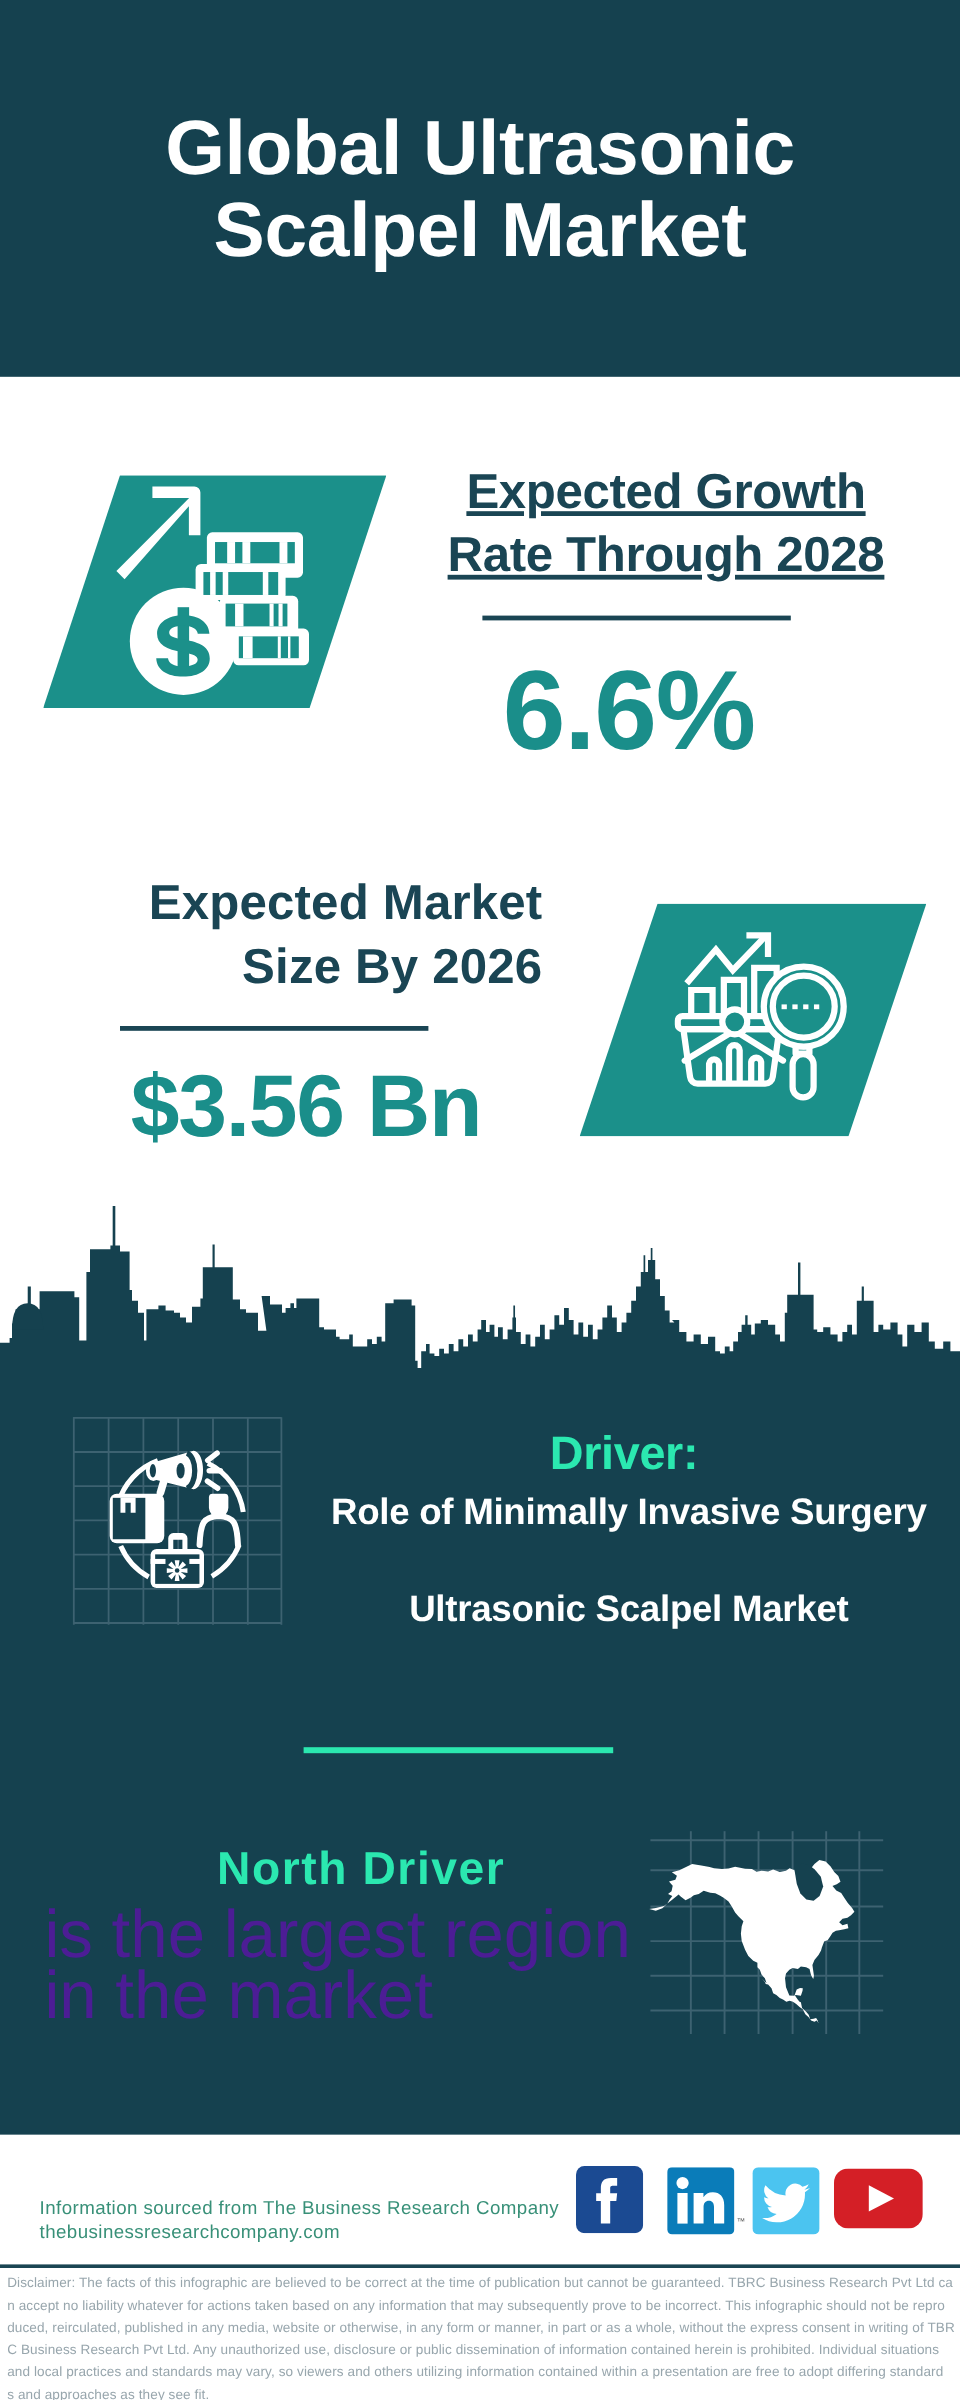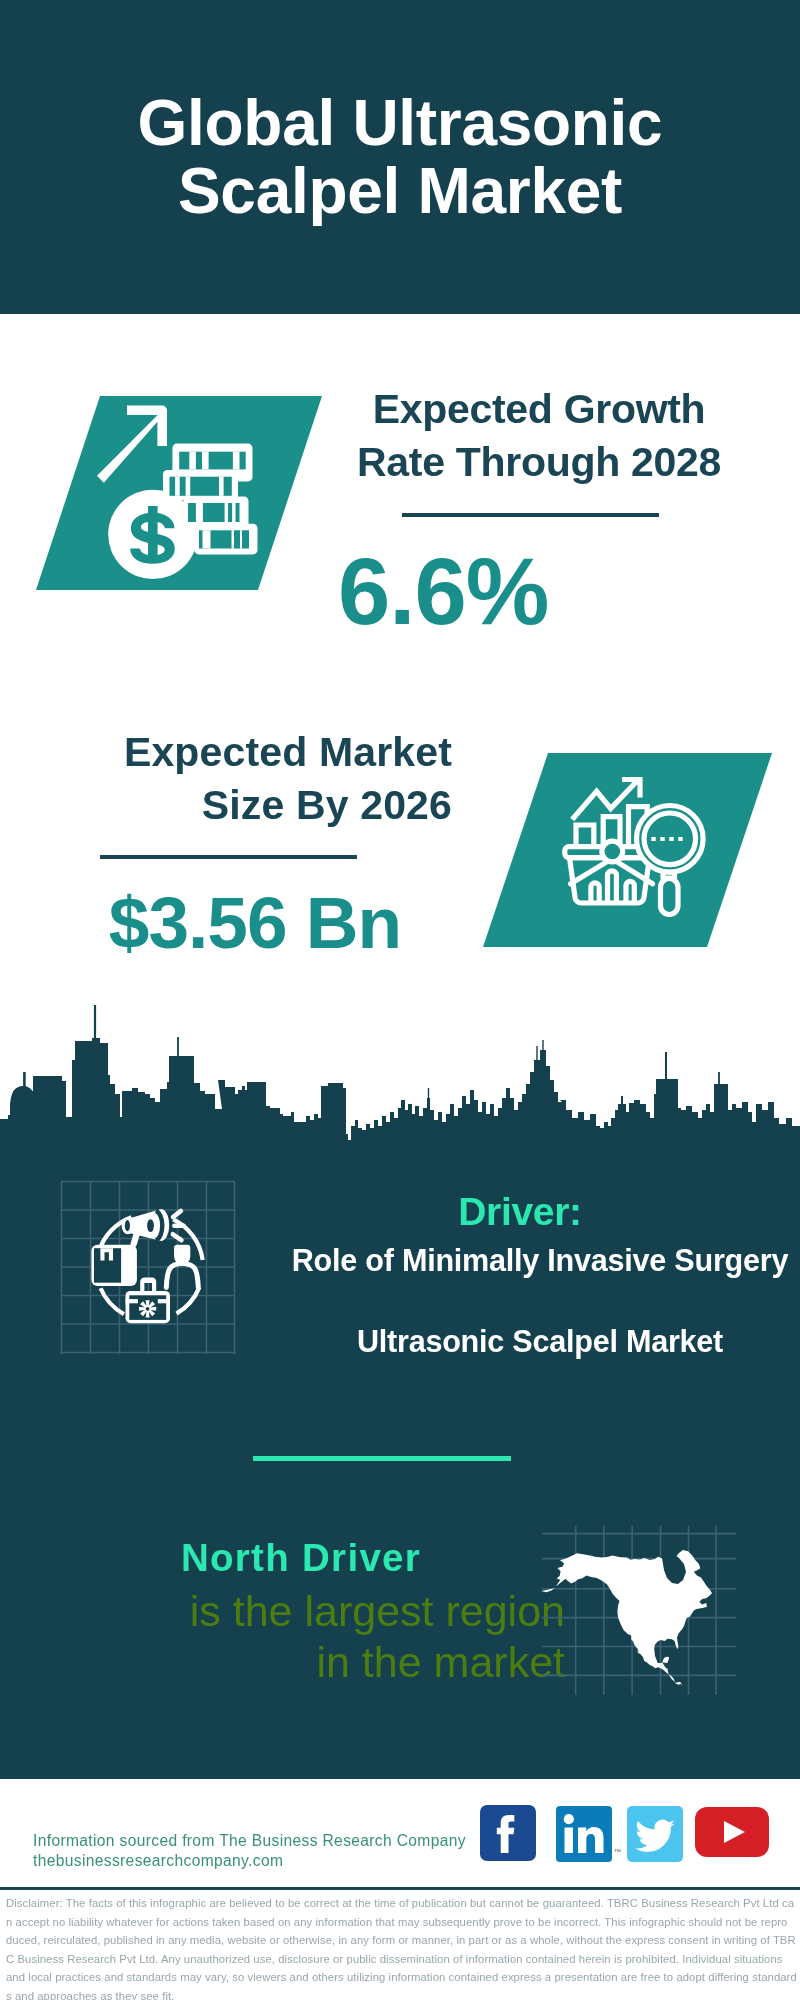--- a/index.html
+++ b/index.html
@@ -42,50 +42,50 @@
   
   .lbl {
     color:#1a4554; font-size:41px; font-weight:bold; line-height:53px;
     letter-spacing:-0.3px;
   }
   .hr-dark { height:4px; background:#1a4554; }
   .val { color:#1a8e8a; font-weight:bold; line-height:1;
          letter-spacing:-1px; }
 
   
-  .sec1-lbl { position:absolute; left:352px; top:383px; width:374px; text-align:center; }
+  .sec1-lbl { position:absolute; left:368px; top:383px; width:374px; text-align:center;text-decoration:underline; }
   .sec1-hr  { position:absolute; left:402px; top:513px; width:257px; }
-  .sec1-val { position:absolute; left:338px; top:545px; width:372px; 
+  .sec1-val { position:absolute; left:338px; top:545px; width:372px; text-align:center;
               font-size:94px; }
 
   
   .sec2-lbl { position:absolute; left:54px; top:726px; width:398px; text-align:right; letter-spacing:0.15px; }
   .sec2-hr  { position:absolute; left:100px; top:855px; width:257px; }
   .sec2-val { position:absolute; left:57px; top:886px; width:396px; text-align:center;
               font-size:73px; }
 
   
   .dark { position:absolute; left:0; top:1144px; width:800px; height:635px; background:#15414f; }
   .skyline { position:absolute; left:0; top:1000px; width:800px; height:145px; display:block; }
 
   
   .icon-driver { position:absolute; left:58px; top:1178px; }
   .driver-head { position:absolute; left:264px; top:1192px; width:512px; text-align:center;
                  color:#2be8b0; font-size:39px; font-weight:bold; line-height:39px; letter-spacing:-0.3px; }
   .driver-body { position:absolute; left:268px; top:1240px; width:512px; text-align:center;
-                 color:#ffffff; font-size:30.6px; font-weight:bold; line-height:40.3px; letter-spacing:-0.25px;margin-left:16px; }
+                 color:#ffffff; font-size:30.6px; font-weight:bold; line-height:40.3px; letter-spacing:-0.25px; }
 
   
   .hr-mint { position:absolute; left:253px; top:1456px; width:258px; height:5px; background:#2be8b0; }
 
   
   .region-name { position:absolute; left:37px; top:1539px; width:528px; text-align:center;
                  color:#2be8b0; font-size:38.5px; font-weight:bold; line-height:38px; letter-spacing:1.3px; }
-  .region-body { position:absolute; left:37px; top:1586px; width:528px; text-align:right;
-                 color:#4d7c0f; font-size:43px; font-weight:normal; line-height:51px; letter-spacing:0px; }
+  .region-body { position:absolute; left:37px; top:1586px; width:528px; text-align:left;
+                 color:#4c1d95; font-size:56px; font-weight:normal; line-height:51px; letter-spacing:0px; }
   .map-na { position:absolute; left:540px; top:1520px; }
 
   
   .footer { position:absolute; left:0; top:1779px; width:800px; height:221px; background:#fff; }
   .footer-src { position:absolute; left:33px; top:1814px; width:450px;
                 color:#389078; font-size:15.6px; letter-spacing:0.35px; line-height:19.9px;margin-top:17px; }
   .socials { position:absolute; left:0; top:0; }
   .soc { position:absolute; display:block; }
   .soc svg { display:block; }
   .soc-fb { left:480px; top:1805px; }
@@ -357,16 +357,16 @@
         <path fill="#ffffff" d="M29 14 L50 25 L29 36 Z"></path>
       </svg>
     </a>
   </div>
   <div class="disclaimer-rule"></div>
   <div class="disclaimer">
     <div>Disclaimer: The facts of this infographic are believed to be correct at the time of publication but cannot be guaranteed. TBRC Business Research Pvt Ltd ca</div>
     <div>n accept no liability whatever for actions taken based on any information that may subsequently prove to be incorrect. This infographic should not be repro</div>
     <div>duced, reirculated, published in any media, website or otherwise, in any form or manner, in part or as a whole, without the express consent in writing of TBR</div>
     <div>C Business Research Pvt Ltd. Any unauthorized use, disclosure or public dissemination of information contained herein is prohibited. Individual situations</div>
-    <div>and local practices and standards may vary, so viewers and others utilizing information contained express a presentation are free to adopt differing standard</div>
+    <div>and local practices and standards may vary, so viewers and others utilizing information contained within a presentation are free to adopt differing standard</div>
     <div>s and approaches as they see fit.</div>
   </div>
 </div>
 
 </body></html>

